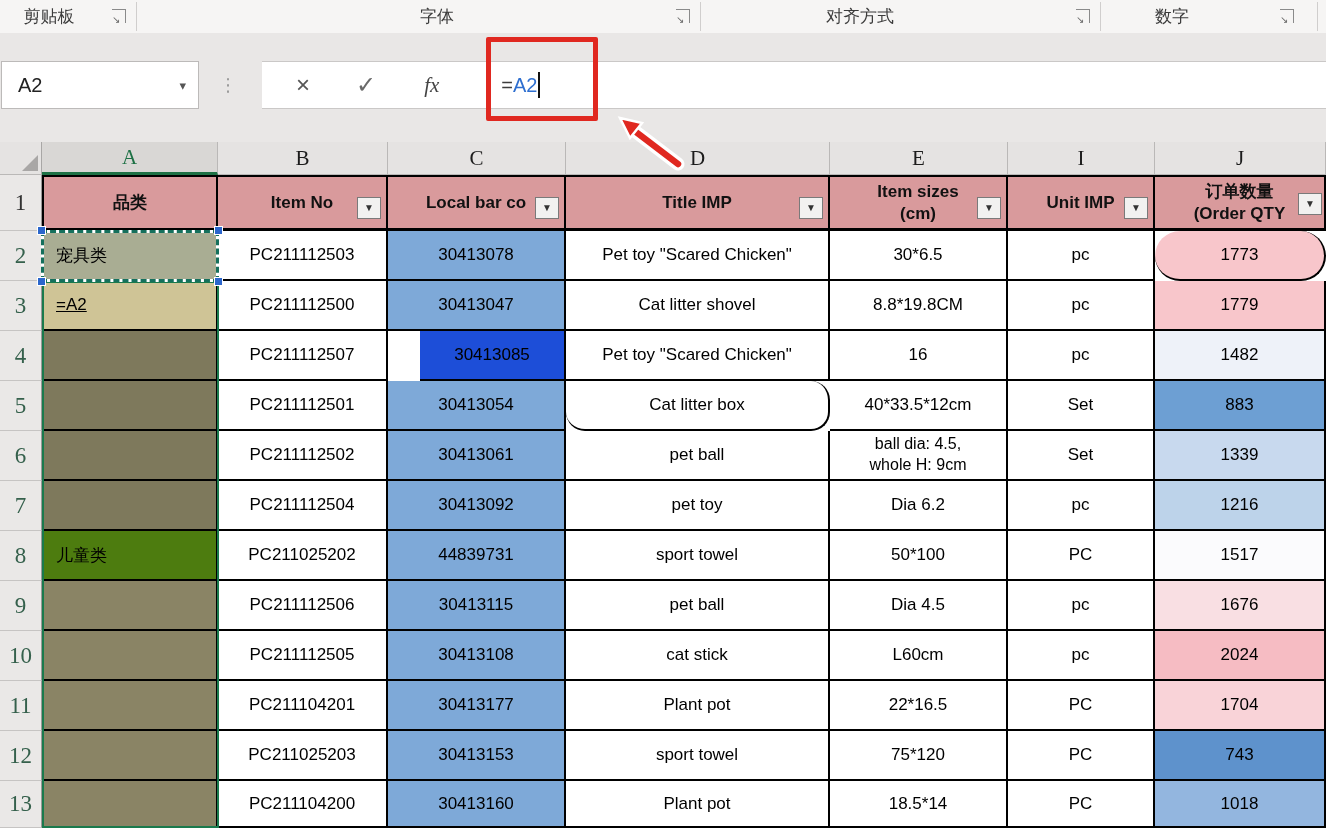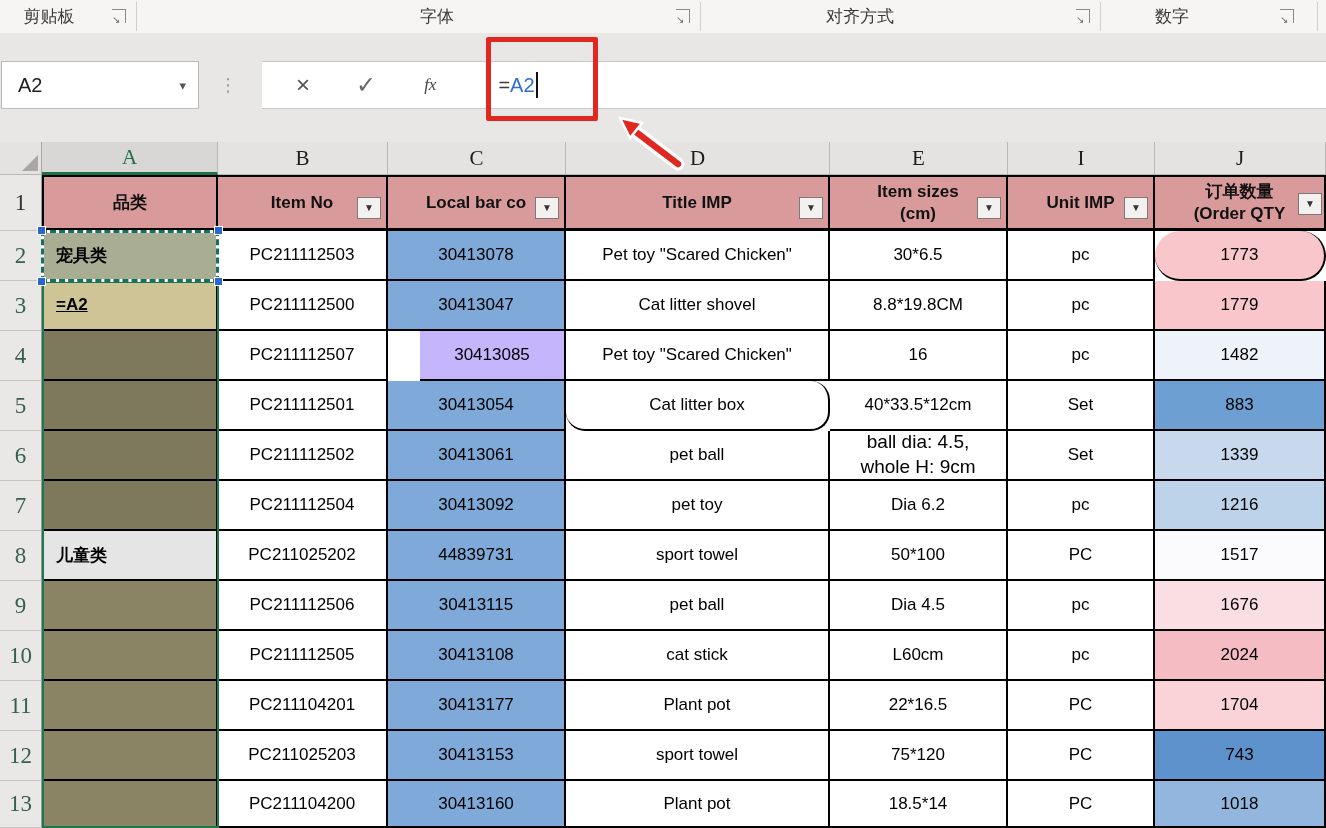--- a/index.html
+++ b/index.html
@@ -14,21 +14,21 @@
 
   
   .fstrip{position:absolute;left:0;top:33px;width:1326px;height:109px;background:#e9e7e6;}
   .namebox{position:absolute;left:1px;top:28px;width:198px;height:48px;background:#fff;border:1px solid #bcbab9;box-sizing:border-box;display:flex;align-items:center;padding-left:16px;font-size:20px;color:#222;}
   .nb-arrow{position:absolute;right:12px;top:16px;font-size:13px;color:#555;}
   .fdots{position:absolute;left:218px;top:28px;width:20px;height:48px;display:flex;align-items:center;justify-content:center;font-size:18px;color:#979797;}
   .fwhite{position:absolute;left:262px;top:28px;width:1064px;height:48px;background:#fff;border-top:1px solid #cac8c7;border-bottom:1px solid #cac8c7;box-sizing:border-box;display:flex;align-items:center;}
   .fico{display:inline-block;text-align:center;}
   .fico.x{margin-left:34px;font-size:24px;color:#565656;}
   .fico.ok{margin-left:46px;font-size:24px;color:#6a6a6a;}
-  .fico.fx{margin-left:48px;font-size:17px;color:#444;font-family:"Liberation Serif",serif;font-style:italic;}
+  .fico.fx{margin-left:48px;font-size:21px;color:#444;font-family:"Liberation Serif",serif;font-style:italic;}
   .ftext{margin-left:62px;font-size:20px;display:flex;align-items:center;}
   .ftext .eq{color:#3d3d3d;}
   .ftext .ref{color:#2e6fd0;}
   .caret{display:inline-block;width:2px;height:26px;background:#111;margin-left:1px;}
   .redbox{position:absolute;left:486px;top:4px;width:112px;height:84px;border:5px solid #e02820;border-radius:2px;box-sizing:border-box;z-index:20;pointer-events:none;}
   .red-arrow{position:absolute;left:600px;top:110px;z-index:30;pointer-events:none;}
 
   
   .sheet{position:absolute;left:0;top:142px;width:1326px;height:686px;background:#fff;display:grid;
     grid-template-columns:42px 176px 170px 178px 264px 178px 147px minmax(171px,1fr);
@@ -38,23 +38,23 @@
   .corner{position:relative;background:#e5e3e2;border-right:1px solid #a9a7a6;border-bottom:1px solid #bab8b7;}
   .tri{position:absolute;right:3px;bottom:3px;width:0;height:0;border-left:16px solid transparent;border-bottom:16px solid #a9a7a6;}
   .gut{background:#eae8e7;border-right:1px solid #9b9998;border-bottom:1px solid #c6c4c3;display:flex;align-items:center;justify-content:center;font-family:"Liberation Serif",serif;font-size:23px;color:#35604c;box-sizing:border-box;}
   .gut.r1{color:#333;}
   .hc{position:relative;background:#d99a9c;border-top:2px solid #000;border-right:2px solid #000;border-bottom:3px solid #000;box-sizing:border-box;display:flex;flex-direction:column;align-items:center;justify-content:center;font-weight:700;font-size:17px;color:#111;line-height:1.25;overflow:hidden;white-space:nowrap;}
   .hc.h-a{border-left:2px solid #000;}
   .dd{position:absolute;right:5px;bottom:9px;width:24px;height:22px;background:#f2f1f0;border:1px solid #7a7a7a;display:flex;align-items:center;justify-content:center;box-sizing:border-box;}
   .dd span{font-size:10px;color:#333;line-height:10px;}
   .hc.h-j .dd{right:2px;bottom:13px;}
   .cell{background:#fff;border-right:2px solid #000;border-bottom:2px solid #000;box-sizing:border-box;display:flex;align-items:center;justify-content:center;font-size:17px;color:#000;overflow:hidden;}
-  .c-a{border-left:2px solid #000;justify-content:flex-start;padding-left:12px;font-weight:700;}
+  .c-a{border-left:2px solid #000;justify-content:flex-start;padding-left:12px;font-weight:400;}
   .c-a.u{text-decoration:underline;}
-  .two-line{flex-direction:column;font-size:19px;line-height:1.3;}
+  .two-line{flex-direction:column;font-size:16px;line-height:1.3;}
 
   
   .overlay{position:absolute;pointer-events:none;box-sizing:border-box;}
   .range-sel{left:42px;top:139px;width:177px;height:547px;border:2px solid #1a7a4d;z-index:5;}
   .marquee{left:41px;top:88px;width:178px;height:52px;z-index:6;}
   .marquee::before{content:"";position:absolute;inset:0;border:3px solid #fff;box-sizing:border-box;}
   .marquee::after{content:"";position:absolute;inset:0;border:3px dashed #15705c;box-sizing:border-box;}
   .handle{position:absolute;width:9px;height:9px;background:#2b66cc;border:1px solid #fff;box-sizing:border-box;z-index:7;}
   .h-tl{left:-4px;top:-4px;}.h-tr{right:-4px;top:-4px;}.h-bl{left:-4px;bottom:-4px;}.h-br{right:-4px;bottom:-4px;}
 </style>
@@ -178,21 +178,21 @@
       <div class="cell c-a u" style="grid-area: 4 / 2; background: rgb(207, 196, 150);">=A2</div>
       <div class="cell c-b" style="grid-area: 4 / 3;">PC211112500</div>
       <div class="cell c-c" style="grid-area: 4 / 4; background: rgb(126, 169, 216);">30413047</div>
       <div class="cell c-d" style="grid-area: 4 / 5;">Cat litter shovel</div>
       <div class="cell c-e" style="grid-area: 4 / 6;">8.8*19.8CM</div>
       <div class="cell c-i" style="grid-area: 4 / 7;">pc</div>
       <div class="cell c-j" style="grid-area: 4 / 8; background: rgb(248, 198, 203);">1779</div>
       <div class="gut" style="grid-area: 5 / 1;">4</div>
       <div class="cell c-a" style="grid-area: 5 / 2; background: rgb(126, 121, 92);"></div>
       <div class="cell c-b" style="grid-area: 5 / 3;">PC211112507</div>
-      <div class="cell c-c" style="grid-area: 5 / 4; background: #c4b5fd; margin-left: 32px;">30413085</div>
+      <div class="cell c-c" style="grid-area: 5 / 4; background: #1d4ed8; margin-left: 32px;">30413085</div>
       <div class="cell c-d" style="grid-area: 5 / 5;">Pet toy "Scared Chicken"</div>
       <div class="cell c-e" style="grid-area: 5 / 6;">16</div>
       <div class="cell c-i" style="grid-area: 5 / 7;">pc</div>
       <div class="cell c-j" style="grid-area: 5 / 8; background: rgb(238, 242, 249);">1482</div>
       <div class="gut" style="grid-area: 6 / 1;">5</div>
       <div class="cell c-a" style="grid-area: 6 / 2; background: rgb(126, 121, 92);"></div>
       <div class="cell c-b" style="grid-area: 6 / 3;">PC211112501</div>
       <div class="cell c-c" style="grid-area: 6 / 4; background: rgb(126, 169, 216);">30413054</div>
       <div class="cell c-d" style="grid-area: 6 / 5; border-radius: 19px;">Cat litter box</div>
       <div class="cell c-e" style="grid-area: 6 / 6;">40*33.5*12cm</div>
@@ -211,21 +211,21 @@
       <div class="cell c-j" style="grid-area: 7 / 8; background: rgb(200, 217, 238);">1339</div>
       <div class="gut" style="grid-area: 8 / 1;">7</div>
       <div class="cell c-a" style="grid-area: 8 / 2; background: rgb(126, 121, 92);"></div>
       <div class="cell c-b" style="grid-area: 8 / 3;">PC211112504</div>
       <div class="cell c-c" style="grid-area: 8 / 4; background: rgb(126, 169, 216);">30413092</div>
       <div class="cell c-d" style="grid-area: 8 / 5;">pet toy</div>
       <div class="cell c-e" style="grid-area: 8 / 6;">Dia 6.2</div>
       <div class="cell c-i" style="grid-area: 8 / 7;">pc</div>
       <div class="cell c-j" style="grid-area: 8 / 8; background: rgb(189, 211, 234);">1216</div>
       <div class="gut" style="grid-area: 9 / 1;">8</div>
-      <div class="cell c-a" style="grid-area: 9 / 2; background: #e5e5e5;">儿童类</div>
+      <div class="cell c-a" style="grid-area: 9 / 2; background: #4d7c0f;">儿童类</div>
       <div class="cell c-b" style="grid-area: 9 / 3;">PC211025202</div>
       <div class="cell c-c" style="grid-area: 9 / 4; background: rgb(126, 169, 216);">44839731</div>
       <div class="cell c-d" style="grid-area: 9 / 5;">sport towel</div>
       <div class="cell c-e" style="grid-area: 9 / 6;">50*100</div>
       <div class="cell c-i" style="grid-area: 9 / 7;">PC</div>
       <div class="cell c-j" style="grid-area: 9 / 8; background: rgb(251, 251, 253);">1517</div>
       <div class="gut" style="grid-area: 10 / 1;">9</div>
       <div class="cell c-a" style="grid-area: 10 / 2; background: rgb(138, 132, 101);"></div>
       <div class="cell c-b" style="grid-area: 10 / 3;">PC211112506</div>
       <div class="cell c-c" style="grid-area: 10 / 4; background: rgb(126, 169, 216);">30413115</div>

